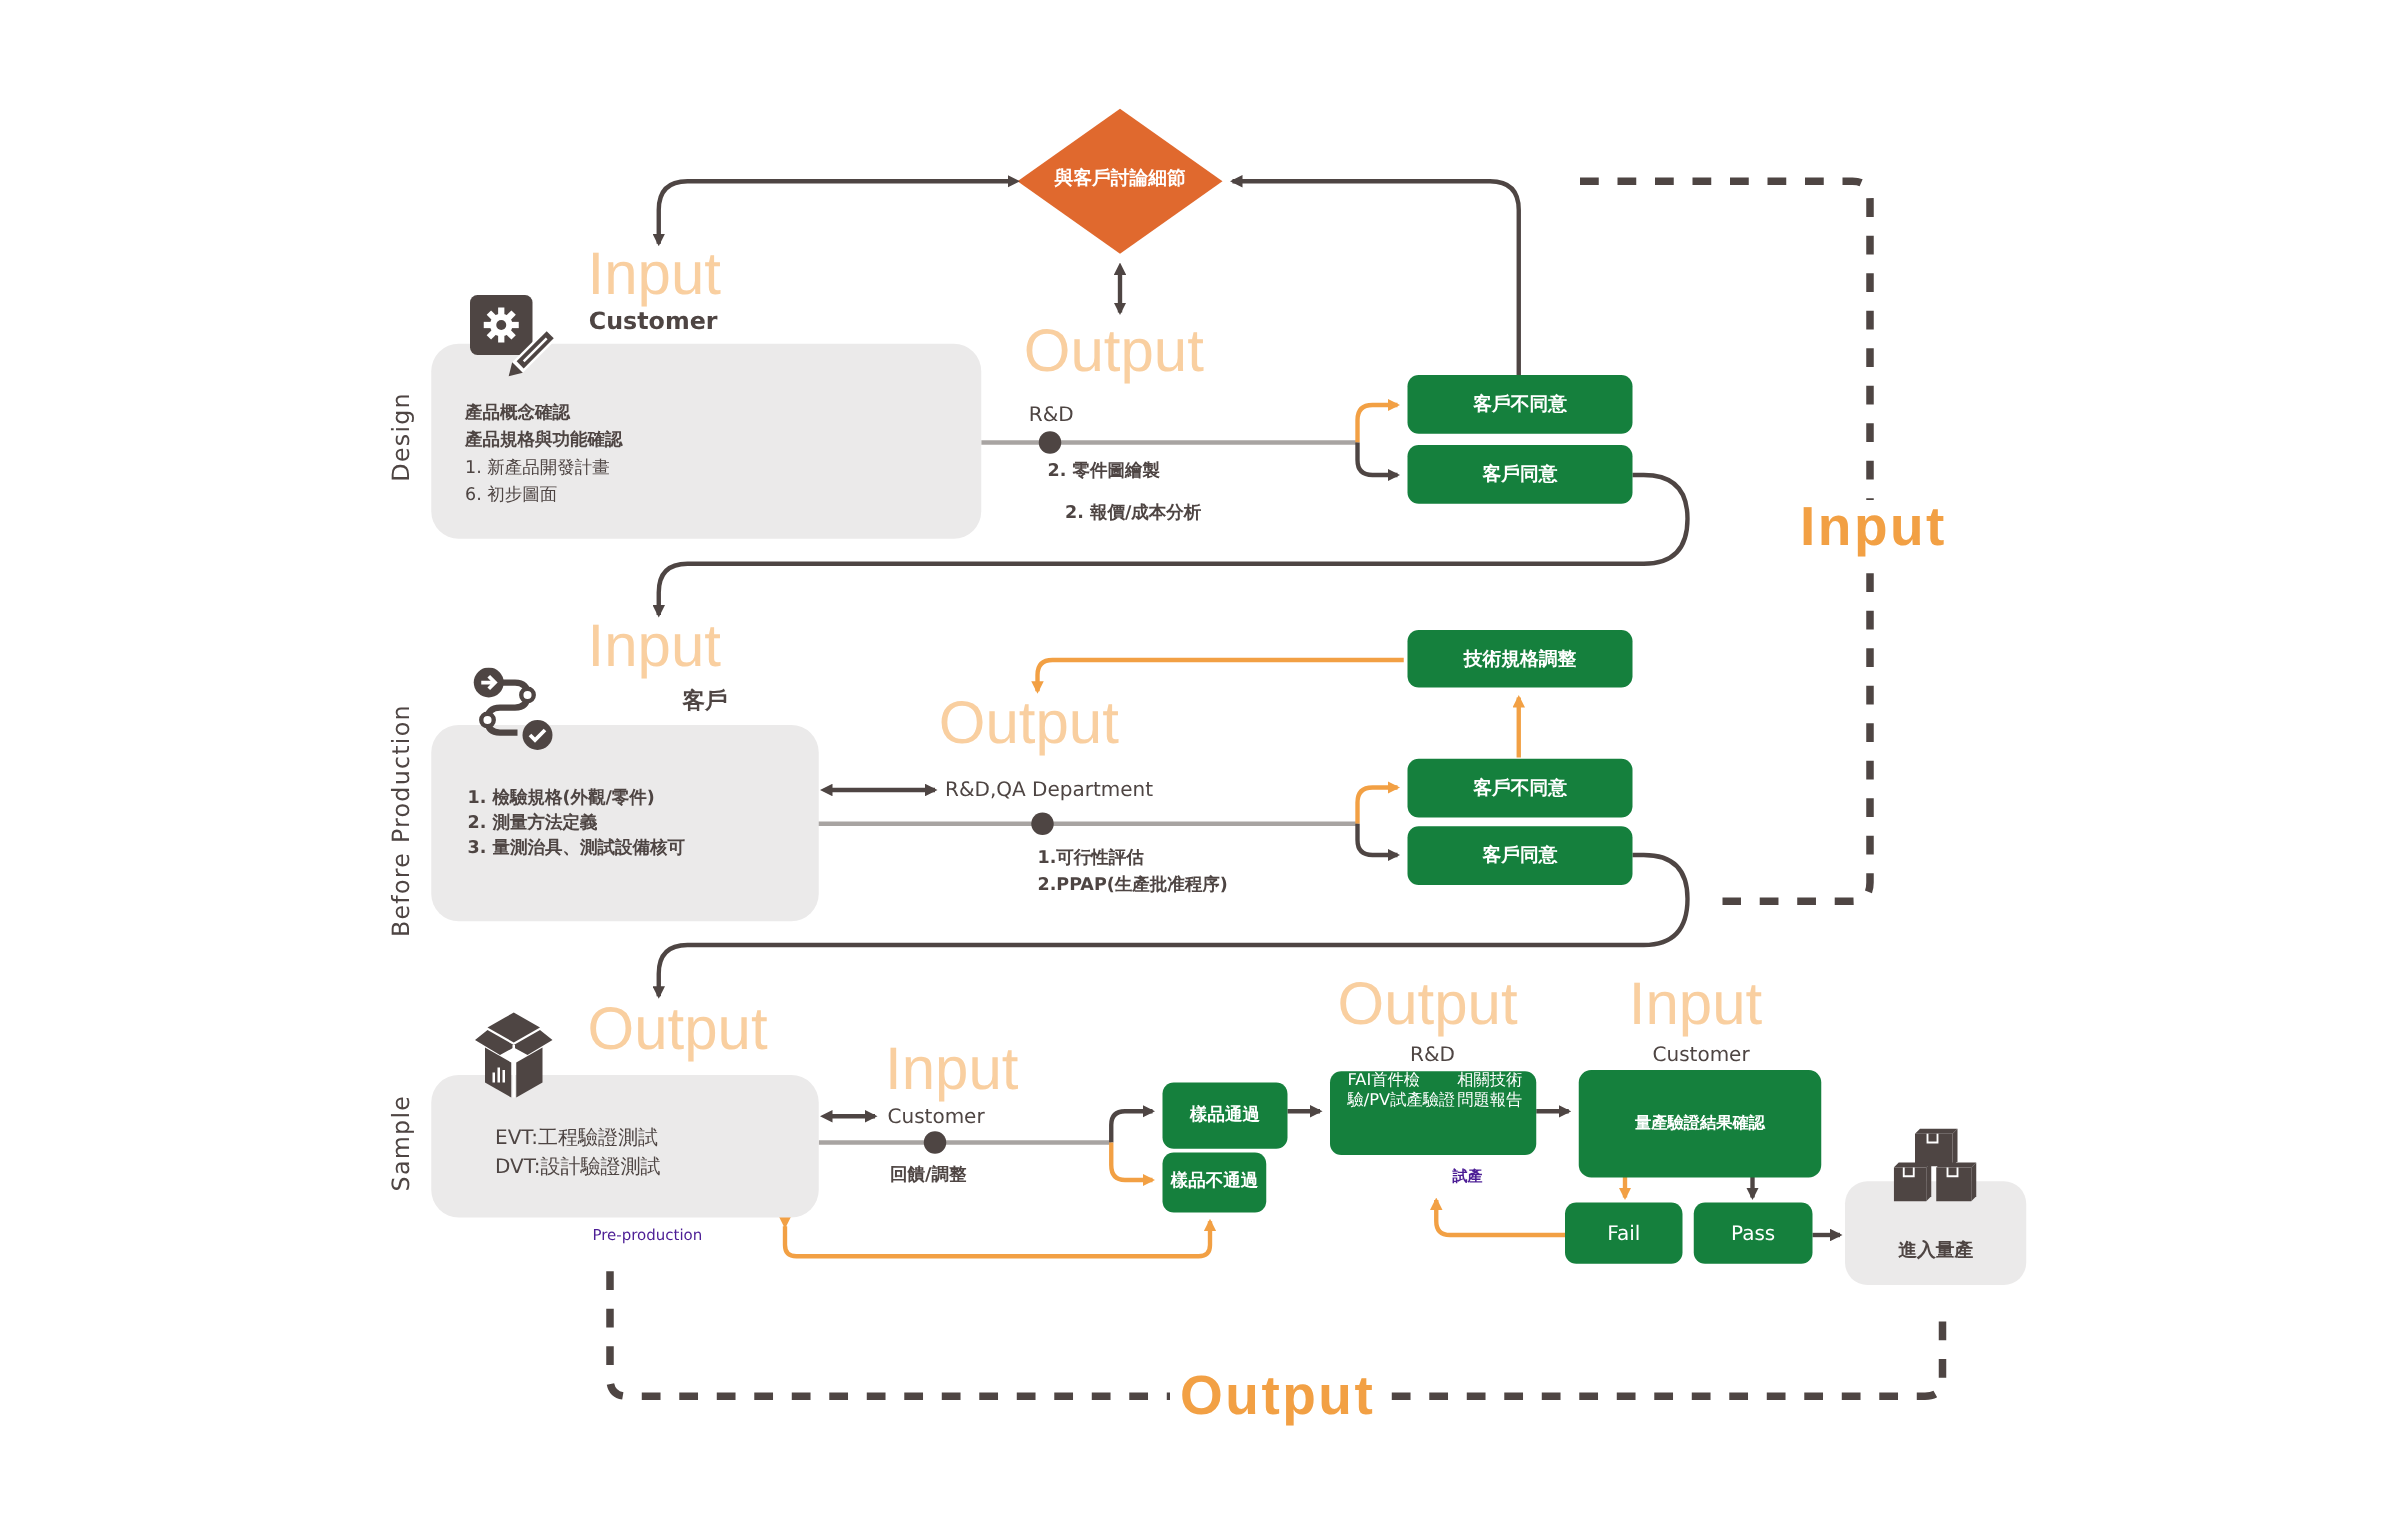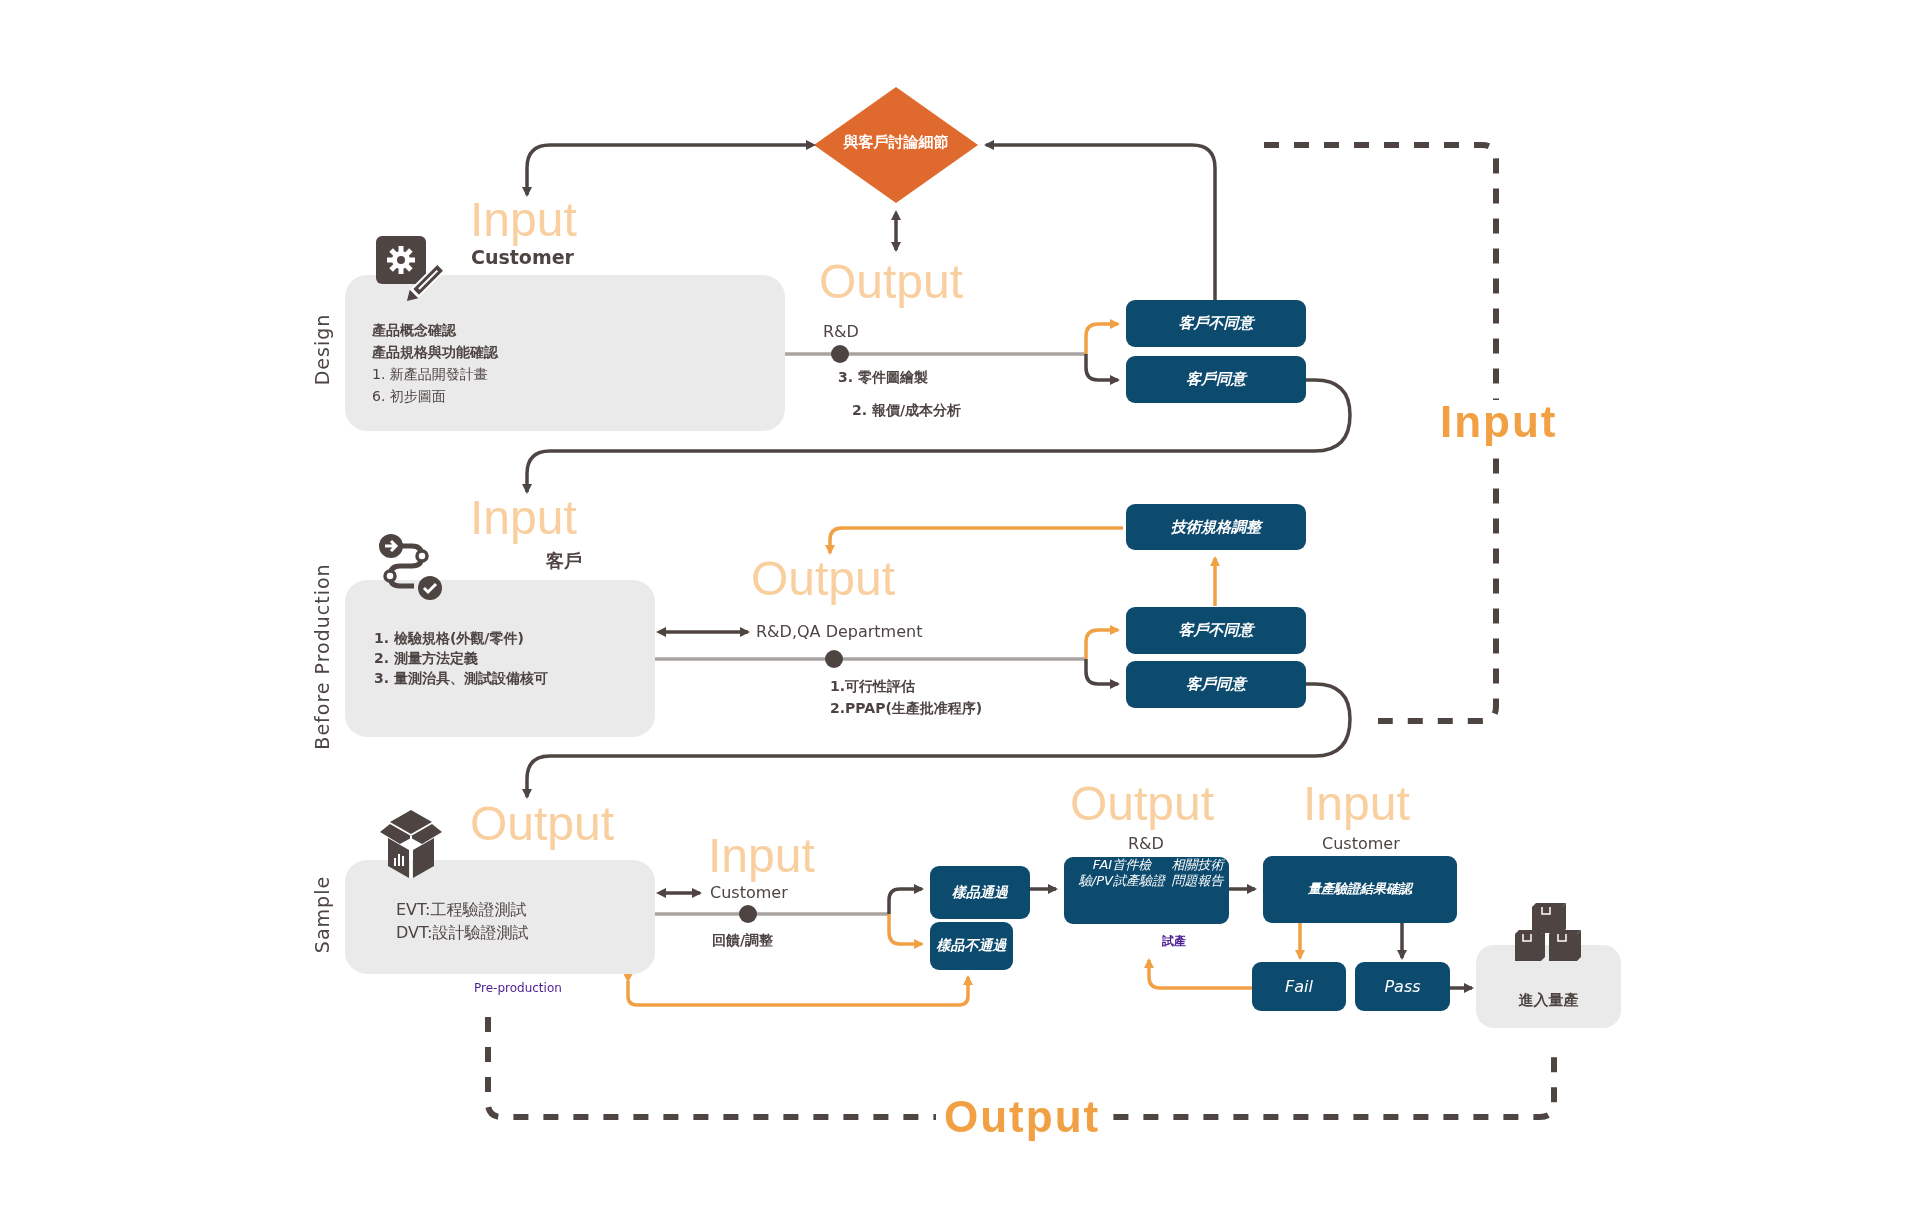--- a/index.html
+++ b/index.html
@@ -1,20 +1,20 @@
 <!DOCTYPE html>
 <html><head>
 <meta charset="utf-8">
 <style>
   html,body{margin:0;padding:0;background:#ffffff;}
   body{width:1920px;height:1222px;position:relative;overflow:hidden;font-family:"DejaVu Sans","Liberation Sans",sans-serif;color:#4e4543;}
   #canvas{position:absolute;left:0;top:0;width:1920px;height:1222px;}
   .abs{position:absolute;}
   .graybox{position:absolute;background:#ebeaea;border-radius:22px;}
-  .obox{position:absolute;background:#0c4a6e;border-radius:9px;color:#fff;display:flex;align-items:center;justify-content:center;font-weight:bold;font-size:15px;text-align:center;line-height:1.25;font-style:italic;}
+  .obox{position:absolute;background:#15803d;border-radius:9px;color:#fff;display:flex;align-items:center;justify-content:center;font-weight:bold;font-size:15px;text-align:left;line-height:1.25;}
   .pale{position:absolute;color:#f9cfa0;font-family:"Liberation Sans",sans-serif;font-size:48px;font-weight:normal;line-height:1;white-space:nowrap;}
   .strong{position:absolute;color:#f2a044;font-family:"Liberation Sans",sans-serif;font-size:44px;font-weight:bold;line-height:1;white-space:nowrap;letter-spacing:2px;background:#fff;padding:0 8px;}
   .lbl{position:absolute;font-size:17px;color:#4e4543;white-space:nowrap;line-height:1;}
   .lbl.b{font-weight:bold;}
   .small{position:absolute;font-size:14px;color:#4e4543;white-space:nowrap;line-height:1.55;}
   .small.b{font-weight:bold;}
   .rot{position:absolute;transform:rotate(-90deg);transform-origin:center center;font-size:19px;color:#4e4543;white-space:nowrap;letter-spacing:1px;line-height:1;}
   .orangetxt{position:absolute;color:#4c1d95;font-size:12px;white-space:nowrap;line-height:1;padding-left:28px;}
 </style>
 </head>
@@ -100,21 +100,21 @@
   </svg>
   <div class="pale" style="left:470px;top:196px;">Input</div>
   <div class="lbl b" style="left:471px;top:248px;font-size:19px;font-weight:bold;">Customer</div>
   <div class="small b" style="left:372px;top:320px;">產品概念確認</div>
   <div class="small b" style="left:372px;top:342px;">產品規格與功能確認</div>
   <div class="small" style="left:372px;top:364px;">1. 新產品開發計畫</div>
   <div class="small" style="left:372px;top:386px;">6. 初步圖面</div>
 
   <div class="pale" style="left:819px;top:258px;">Output</div>
   <div class="lbl" style="left:823px;top:324px;font-size:16px;">R&amp;D</div>
-  <div class="small b" style="left:838px;top:367px;">3. 零件圖繪製</div>
+  <div class="small b" style="left:838px;top:367px;">2. 零件圖繪製</div>
   <div class="small b" style="left:838px;top:400px;margin-left:14px;">2. 報價/成本分析</div>
 
   <div class="obox" style="left:1126px;top:300px;width:180px;height:47px;">客戶不同意</div>
   <div class="obox" style="left:1126px;top:356px;width:180px;height:47px;">客戶同意</div>
 
   <div class="rot" style="left:222px;top:647px;width:200px;text-align:center;">Before Production</div>
   <div class="graybox" style="left:345px;top:580px;width:310px;height:157px;"></div>
   <svg class="abs" style="left:378px;top:534px" width="66" height="66" viewBox="0 0 66 66">
     <path d="M18,12 L34,12 Q44,12 44,22 Q44,32 34,32 L22,32 Q12,32 12,42 Q12,52 22,52 L36,52" fill="none" stroke="#4e4543" stroke-width="5"></path>
     <circle cx="13" cy="12" r="12" fill="#4e4543"></circle>
@@ -168,21 +168,21 @@
   <div class="pale" style="left:1070px;top:780px;">Output</div>
   <div class="lbl" style="left:1128px;top:836px;font-size:16px;">R&amp;D</div>
   <div class="obox" style="left:1064px;top:857px;width:165px;height:67px;flex-direction:row;align-items:flex-start;padding-left:14px;box-sizing:border-box;font-size:13px;font-weight:normal;">
     <span>FAI首件檢驗/PV試產驗證</span>
     <span>相關技術問題報告</span>
   </div>
   <div class="orangetxt" style="left:1134px;top:935px;font-weight:bold;">試產</div>
 
   <div class="pale" style="left:1303px;top:780px;">Input</div>
   <div class="lbl" style="left:1322px;top:836px;font-size:16px;">Customer</div>
-  <div class="obox" style="left:1263px;top:856px;width:194px;height:67px;font-size:13px;">量產驗證結果確認</div>
+  <div class="obox" style="left:1263px;top:856px;width:194px;height:86px;font-size:13px;border-radius:10px;">量產驗證結果確認</div>
   <div class="obox" style="left:1252px;top:962px;width:94px;height:49px;font-size:16px;font-weight:normal;">Fail</div>
   <div class="obox" style="left:1355px;top:962px;width:95px;height:49px;font-size:16px;font-weight:normal;">Pass</div>
 
   <div class="graybox" style="left:1476px;top:945px;width:145px;height:83px;border-radius:18px;"></div>
   <svg class="abs" style="left:1515px;top:901px" width="70" height="62" viewBox="0 0 70 62">
     <g fill="#4e4543">
       <polygon points="17,6 21,2 51,2 47,6"></polygon>
       <rect x="17" y="6" width="30" height="26"></rect>
       <polygon points="47,6 51,2 51,28 47,32"></polygon>
       <polygon points="0,33 4,29 30,29 26,33"></polygon>

